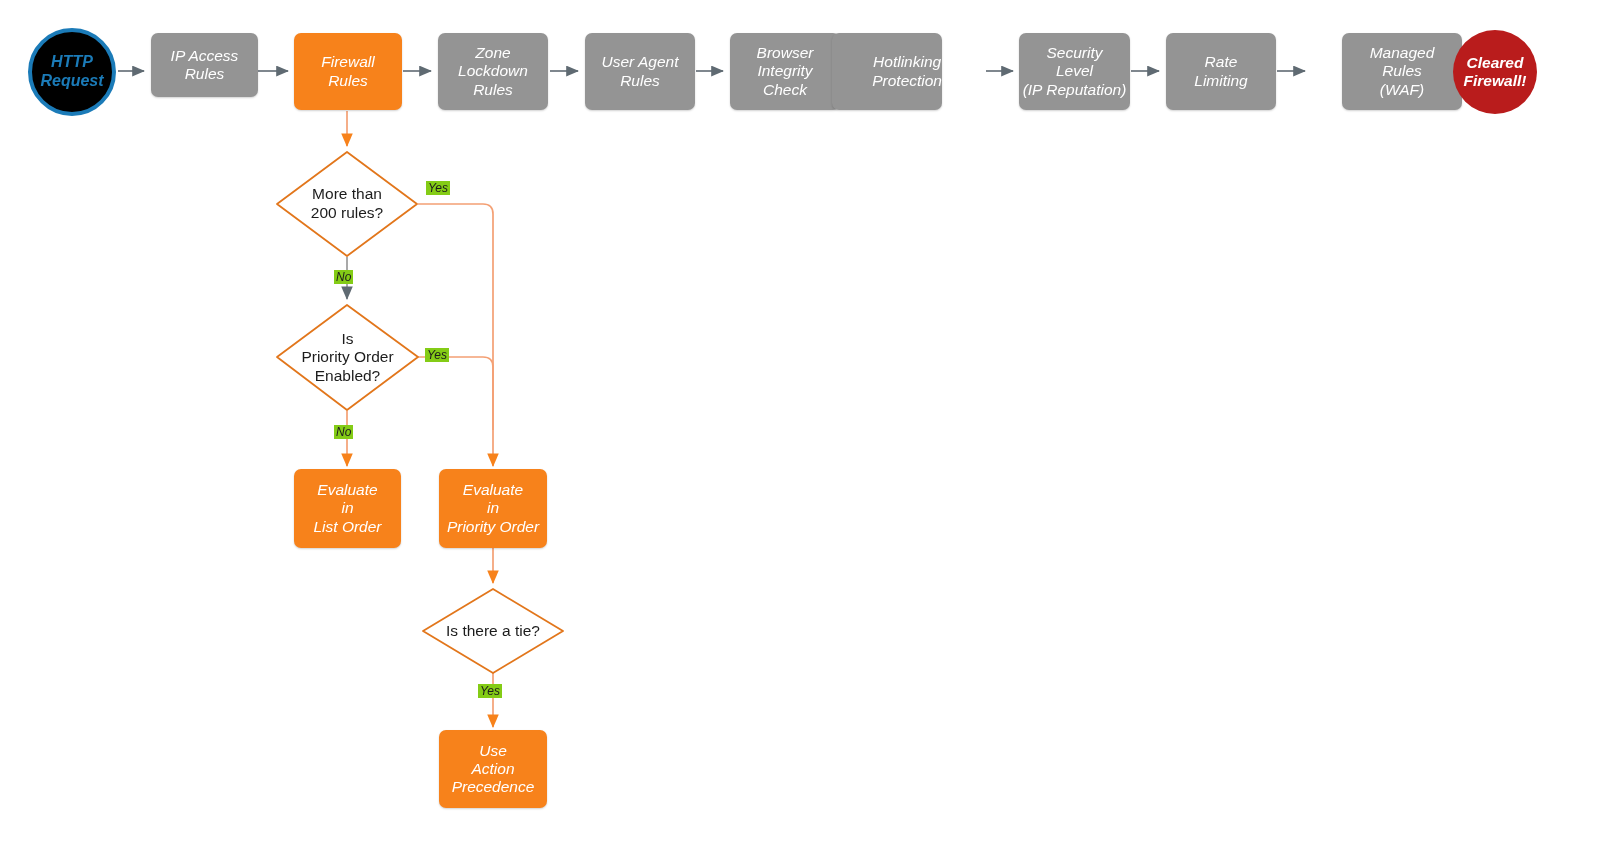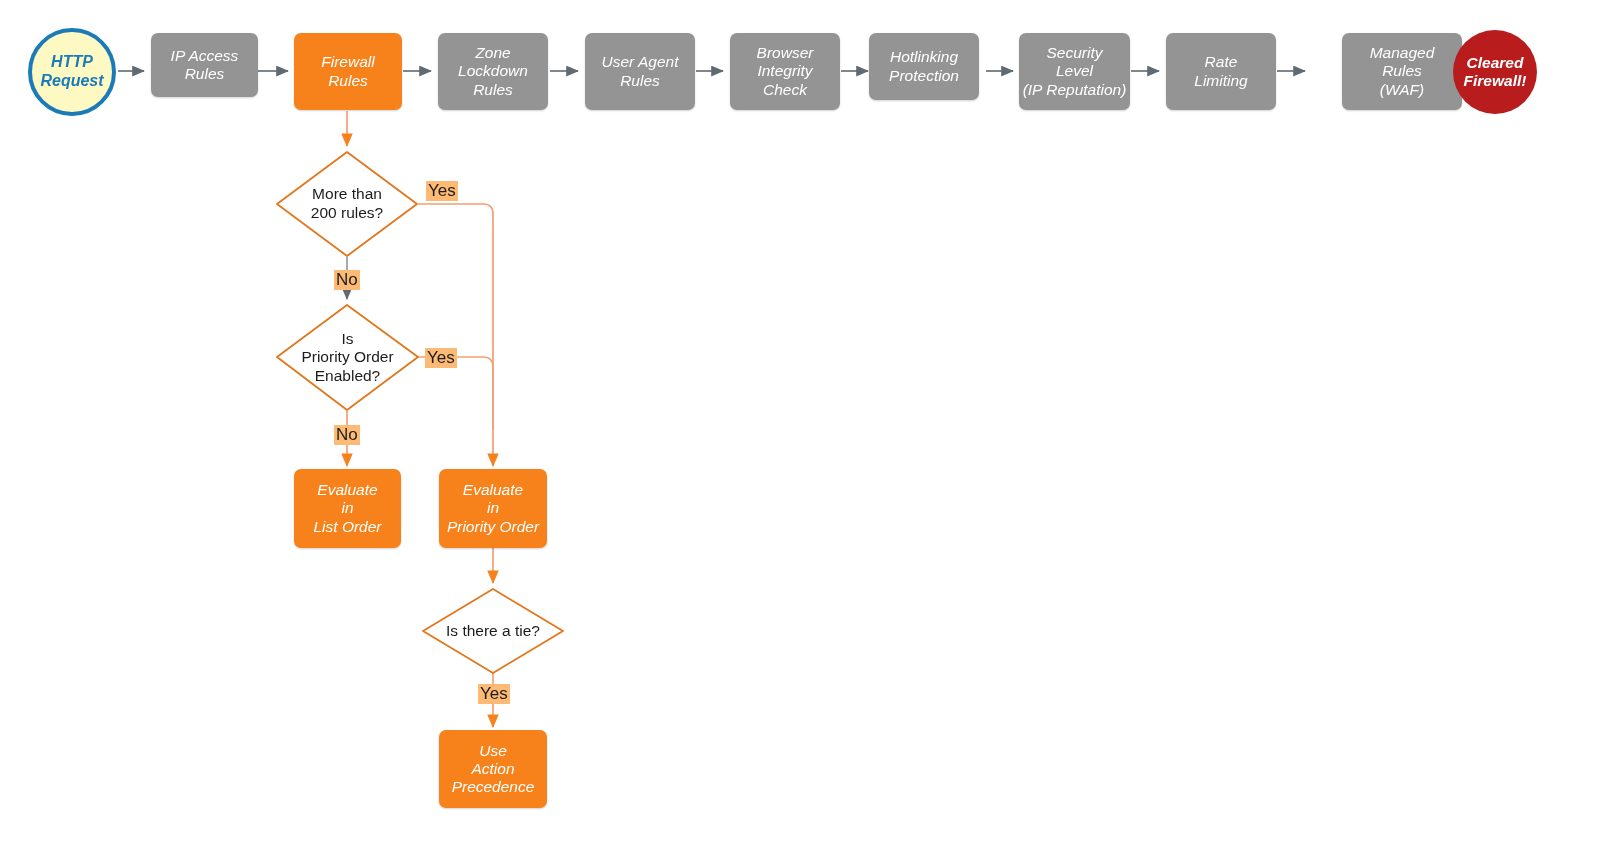--- a/index.html
+++ b/index.html
@@ -14,32 +14,32 @@
         justify-content:center;text-align:center;line-height:1.18;}
 
   
   .box{border-radius:7px;color:#ffffff;font-style:italic;font-size:15.5px;
        box-shadow:0 1px 2px rgba(0,0,0,.18);}
   .box.grey{background:#949494;}
   .box.orange{background:#f7821b;}
 
   
   .circle{border-radius:50%;font-weight:bold;font-style:italic;font-size:16px;}
-  .circle.start{background:#fef9c3;border:4px solid #1b7bb8;color:#1b7bb8;}
+  .circle.start{background:#000000;border:4px solid #1b7bb8;color:#1b7bb8;}
   .circle.end{background:#b91c1c;color:#ffffff;font-size:15.5px;}
 
   
   .diamond{position:absolute;}
   .diamond .dlabel{position:absolute;left:0;top:0;width:100%;height:100%;
       display:flex;align-items:center;justify-content:center;text-align:center;
       font-size:15.5px;color:#1c1c1c;line-height:1.2;}
 
   
-  .elabel{position:absolute;font-size:17px;color:#1c1c1c;
-          background:#fdba74;padding:0 2px;white-space:nowrap;}
+  .elabel{position:absolute;font-size:12px;font-style:italic;color:#1c1c1c;
+          background:#84cc16;padding:0 2px;white-space:nowrap;}
 </style>
 </head>
 <body>
 
 <div id="canvas">
 
   <svg class="edges" viewBox="0 0 1600 858" xmlns="http://www.w3.org/2000/svg">
     <defs>
       <marker id="ah-grey" markerWidth="9" markerHeight="9" refX="7.4" refY="3.4" orient="auto" markerUnits="strokeWidth">
         <path d="M0,0 L8,3.4 L0,6.8 z" fill="#5f6a72"></path>
@@ -119,21 +119,21 @@
     <span style="white-space:pre-line;">User Agent
 Rules</span>
   </div>
 
   <div class="node box grey" style="left:730px;top:33px;width:110px;height:77px;">
     <span style="white-space:pre-line;">Browser
 Integrity
 Check</span>
   </div>
 
-  <div class="node box grey" style="left:869px;top:33px;width:110px;height:67px;">
+  <div class="node box grey" style="left:832px;top:33px;width:110px;height:77px;justify-content:flex-end;">
     <span style="white-space:pre-line;">Hotlinking
 Protection</span>
   </div>
 
   <div class="node box grey" style="left:1019px;top:33px;width:111px;height:77px;">
     <span style="white-space:pre-line;">Security
 Level
 (IP Reputation)</span>
   </div>
 

